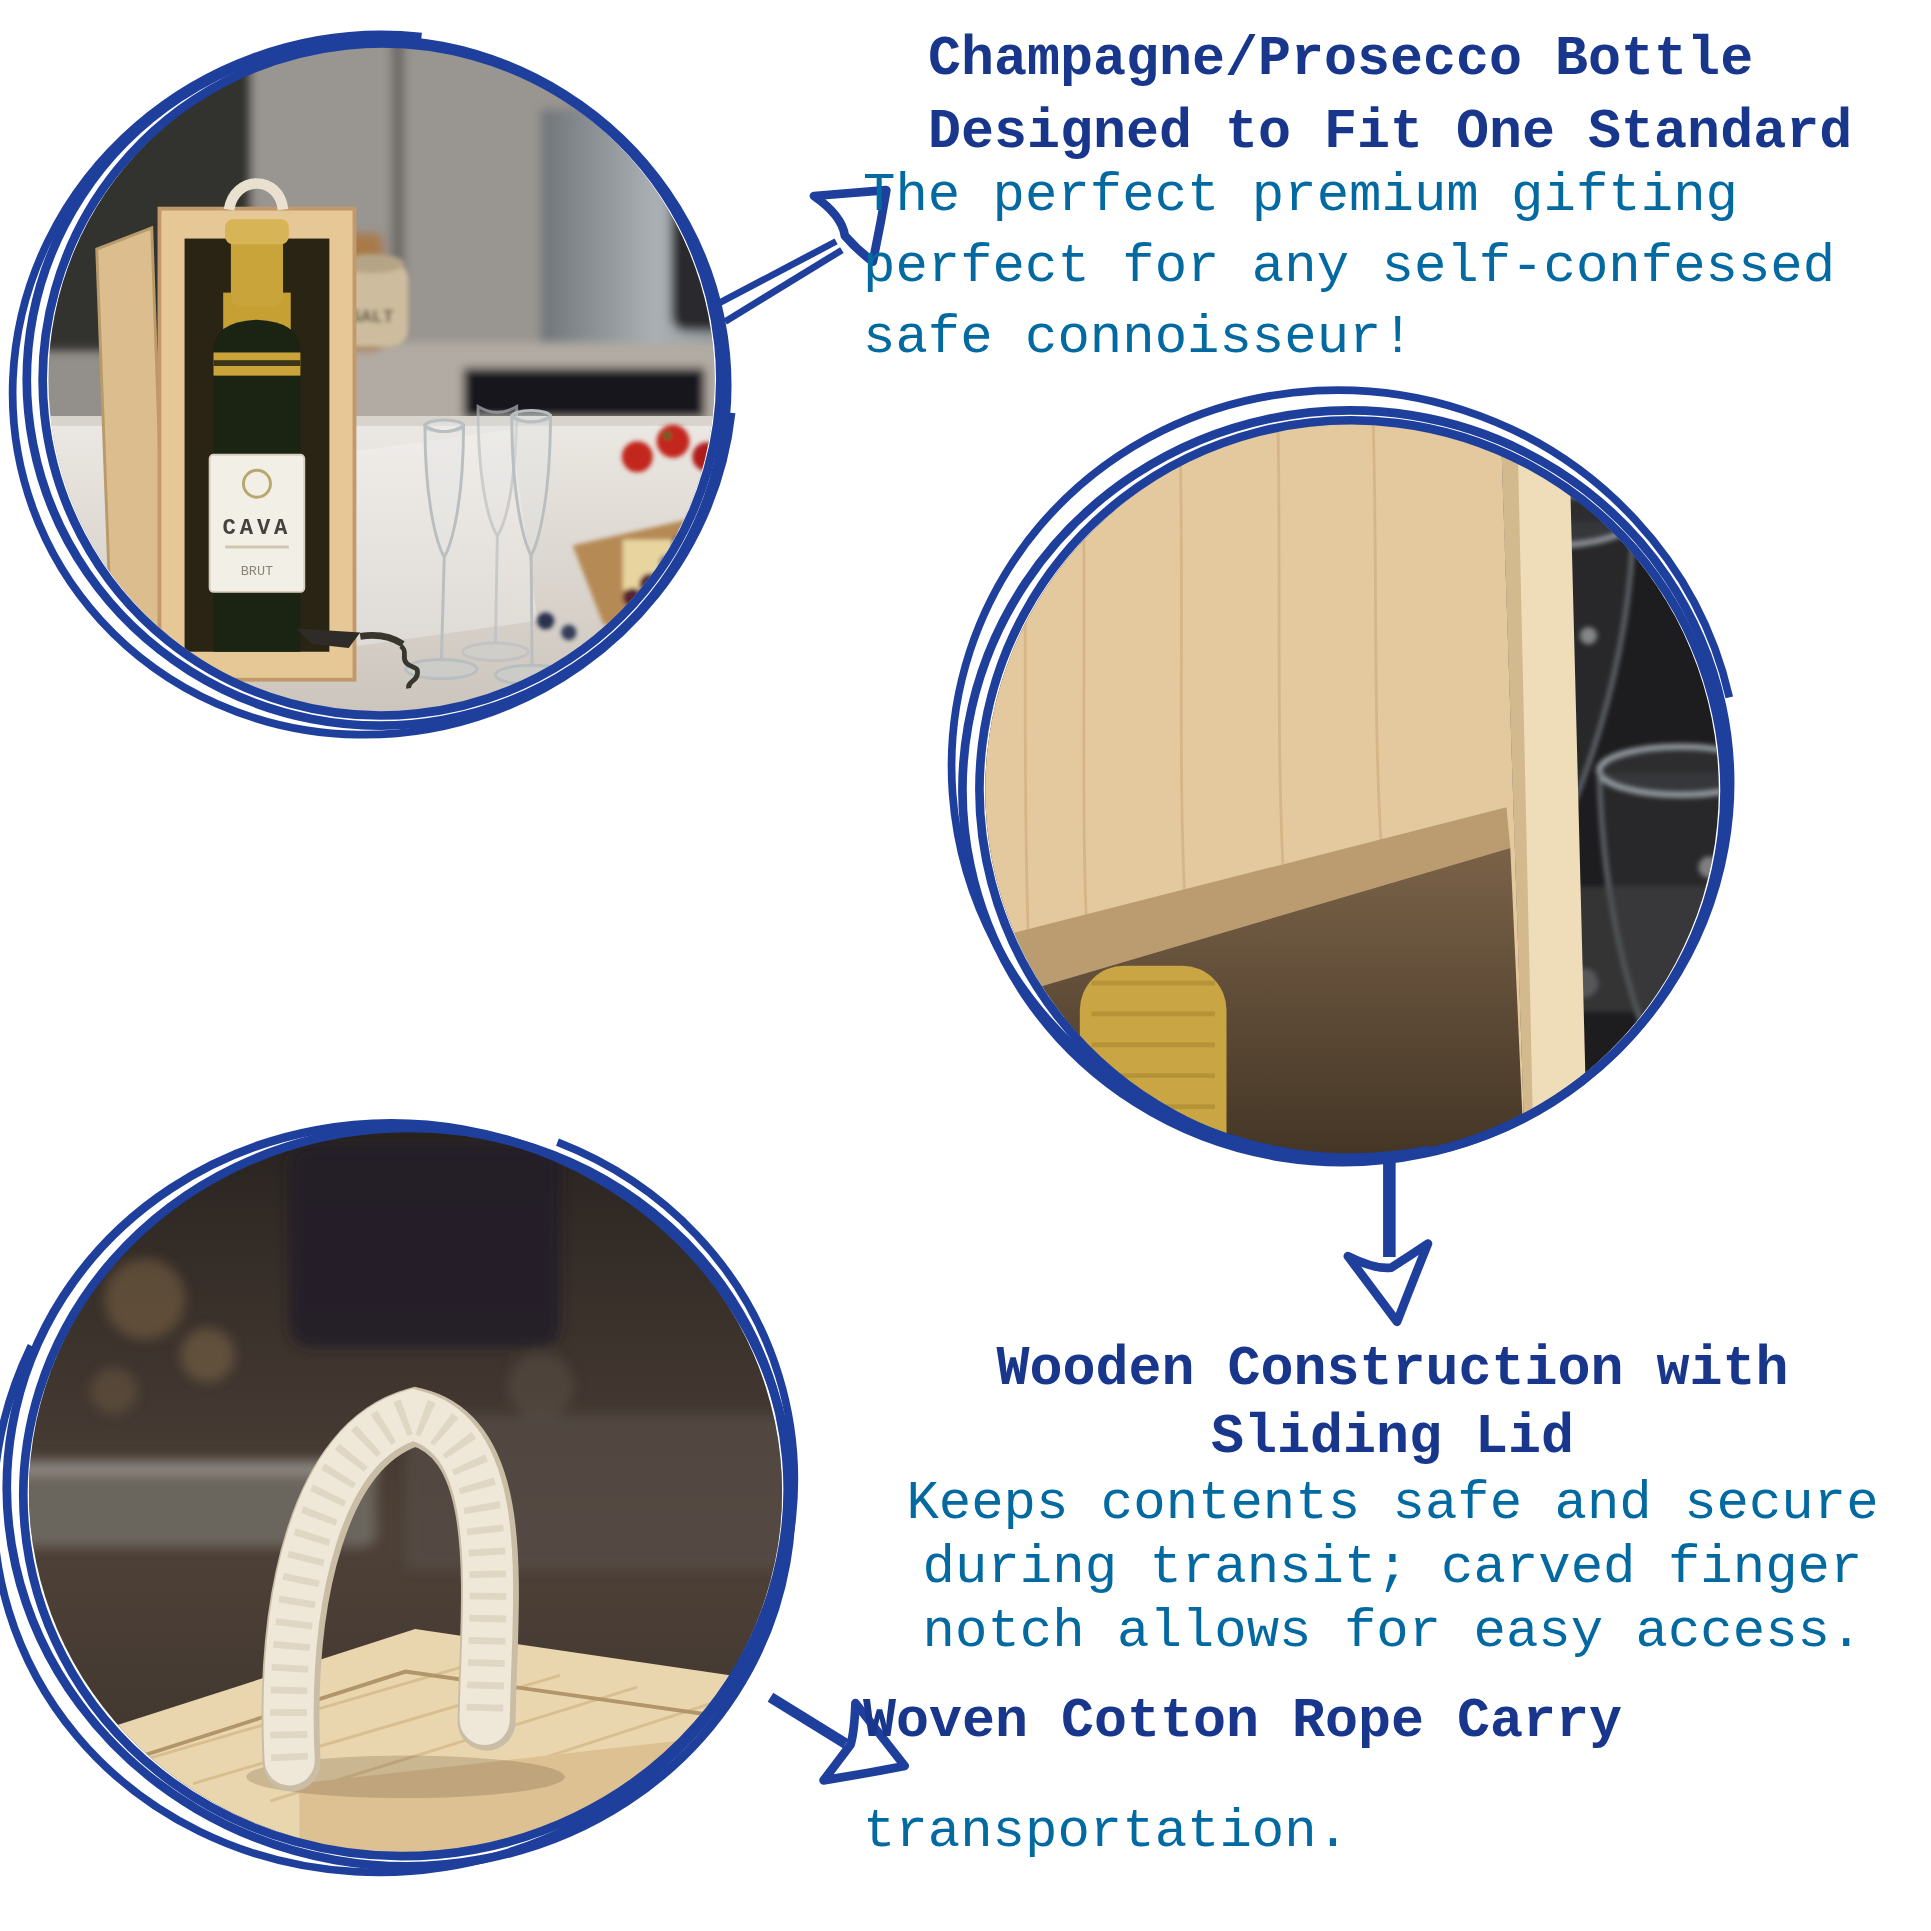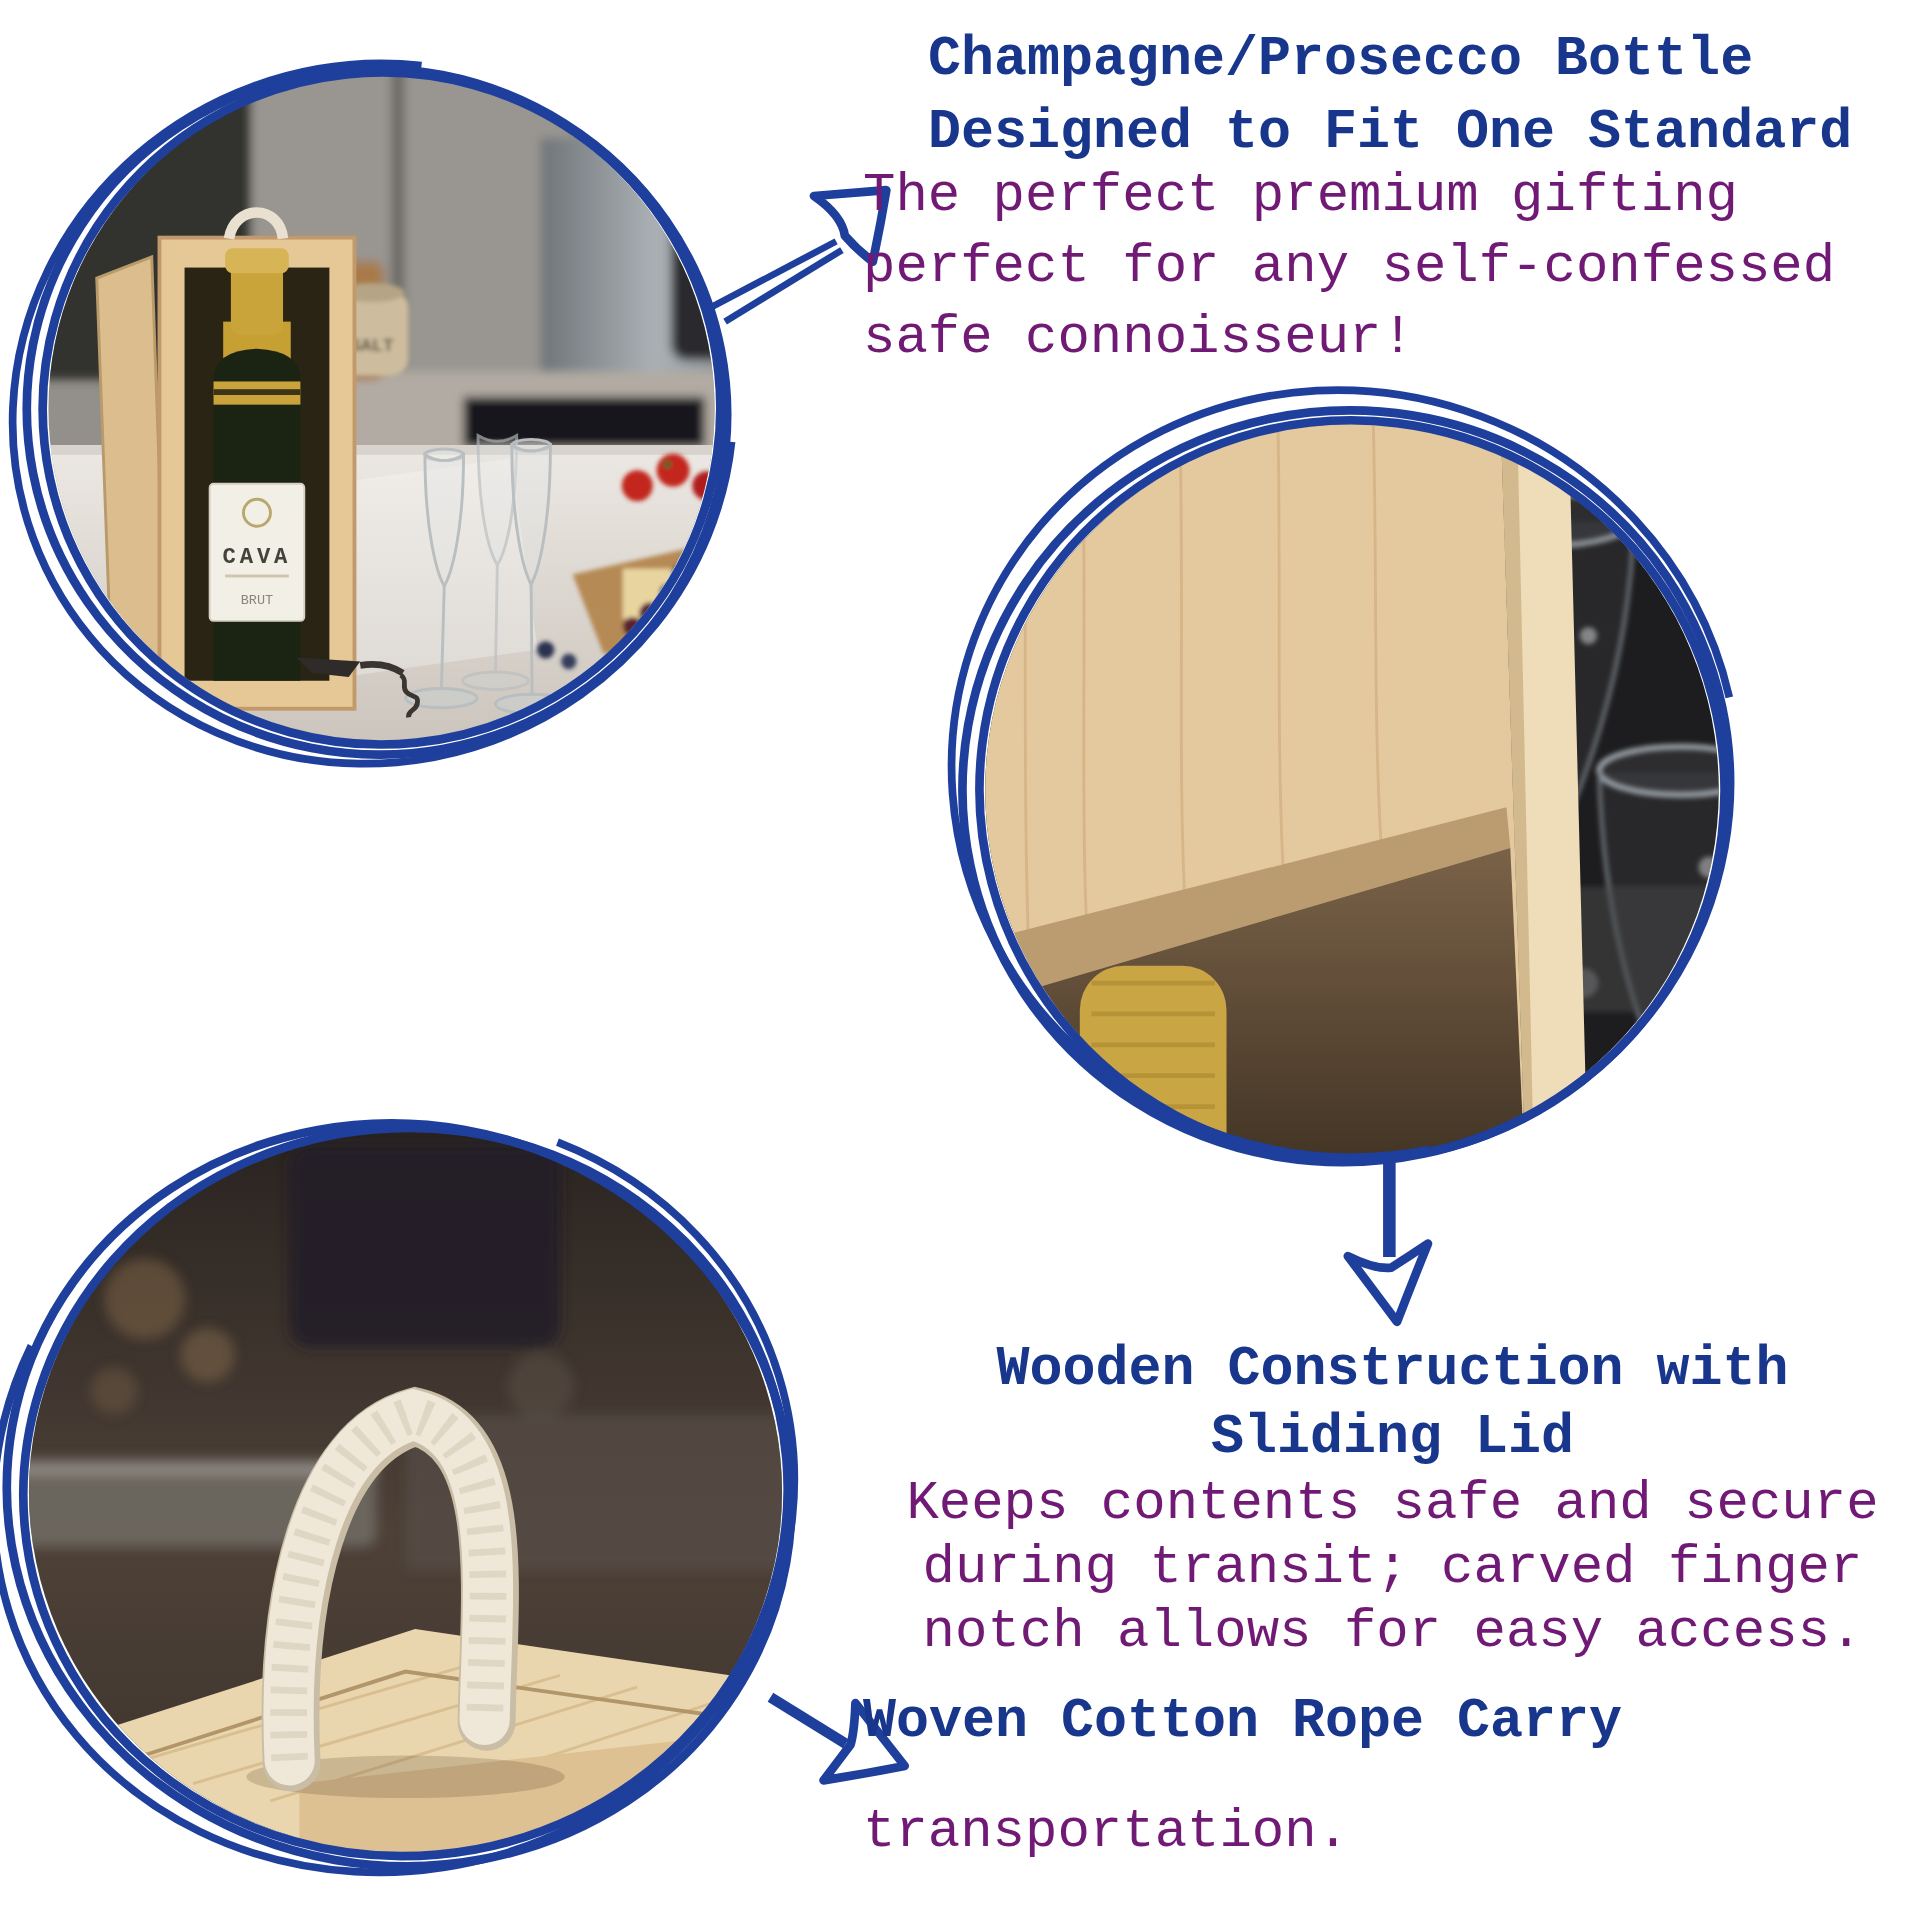--- a/index.html
+++ b/index.html
@@ -3,38 +3,38 @@
 <meta charset="utf-8">
 <style>
   html,body{margin:0;padding:0;}
   body{
     width:1931px;height:1931px;position:relative;background:#ffffff;overflow:hidden;
     font-family:"Liberation Mono","DejaVu Sans Mono",monospace;
   }
   .abs{position:absolute;}
   .photo-wrap{position:absolute;}
   .h-line{font-weight:700;font-size:55px;line-height:68px;color:#17368c;white-space:pre;}
-  .b-line{font-weight:400;font-size:54px;line-height:68px;color:#701a75;white-space:pre;}
+  .b-line{font-weight:400;font-size:54px;line-height:68px;color:#0369a1;white-space:pre;}
   #top-heading{left:928px;top:23px;}
   #top-heading .h-line{line-height:73px;}
   #top-body{left:863px;top:160px;}
   #top-body .b-line{line-height:71px;}
   #mid-block{left:848px;top:1336px;width:1089px;text-align:center;}
   #mid-block .h-line{line-height:68px;}
   #mid-block .b-line{line-height:64px;}
   #bottom-heading{left:863px;top:1689px;text-align:right;}
   #bottom-heading .h-line{line-height:66px;}
   #bottom-body{left:863px;top:1800px;}
   #bottom-body .b-line{line-height:64px;}
   svg{display:block;}
 </style>
 </head>
 <body>
 
-<div class="photo-wrap" style="left:4.8px;top:32px;">
+<div class="photo-wrap" style="left:4.8px;top:3px;">
 <svg width="753" height="753" viewBox="0 0 780 780">
   <defs>
     <clipPath id="clip1">
           <circle cx="390" cy="390" r="345"></circle>
         </clipPath>
     <linearGradient id="g-counter" x1="0" y1="0" x2="0" y2="1">
       <stop offset="0" stop-color="#ece8e3"></stop>
           <stop offset="1" stop-color="#c6bfb6"></stop>
     </linearGradient>
     <linearGradient id="g-glass" x1="0" y1="0" x2="1" y2="0">

